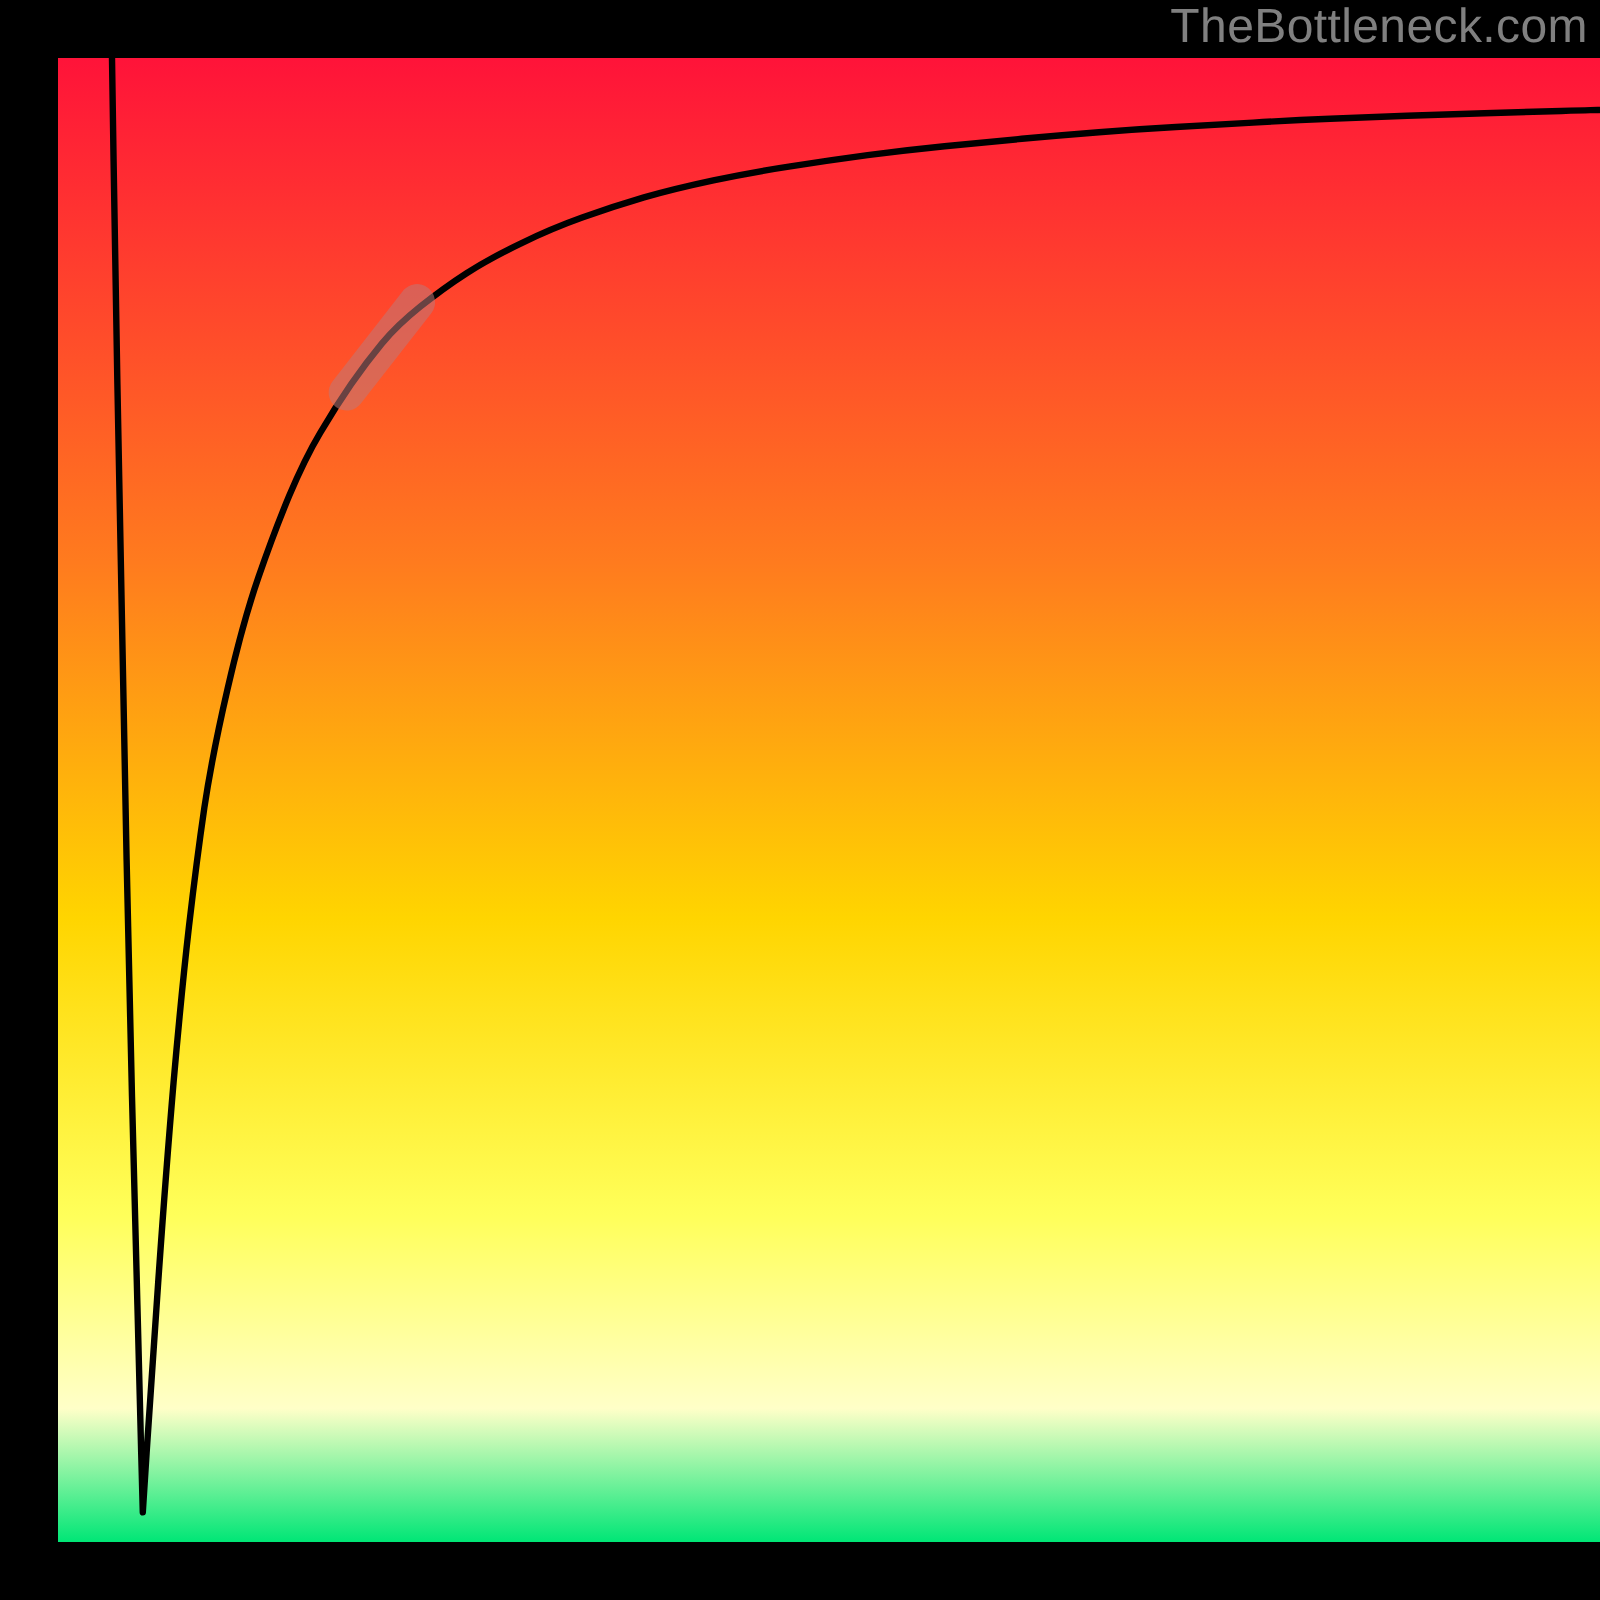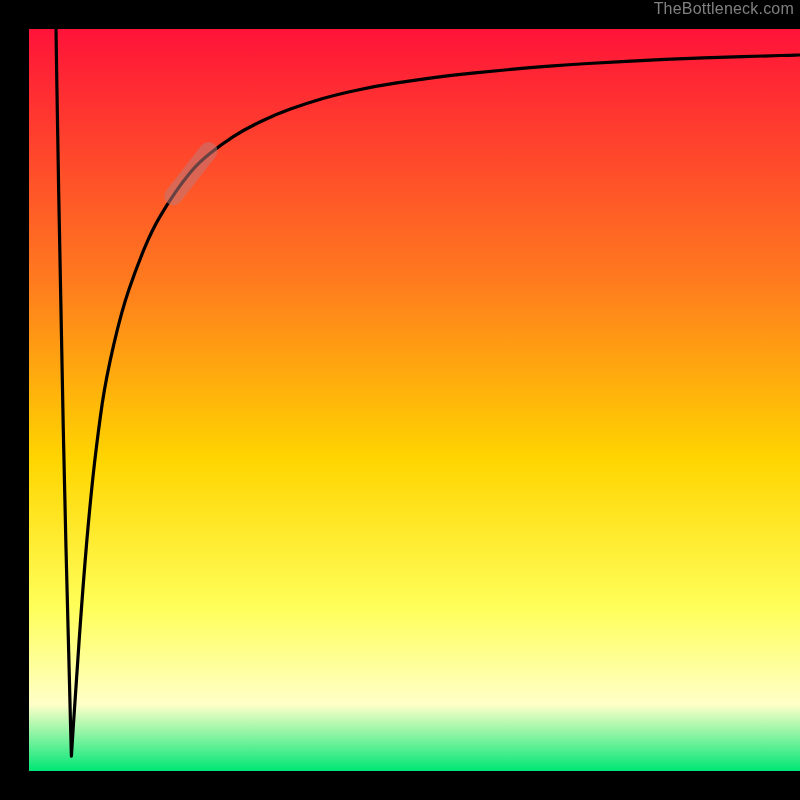--- a/index.html
+++ b/index.html
@@ -15,21 +15,21 @@
     position: relative;
     width: 800px;
     height: 800px;
     background: #000;
   }
   .watermark {
     position: absolute;
     top: 0;
     right: 6px;
     color: #808080;
-    font-size: 16px;
+    font-size: 24px;
     letter-spacing: 0.2px;
     user-select: none;
   }
   .plot-area {
     position: absolute;
     left: 29px;
     top: 29px;
     width: 771px;  
     height: 742px; 
   }

